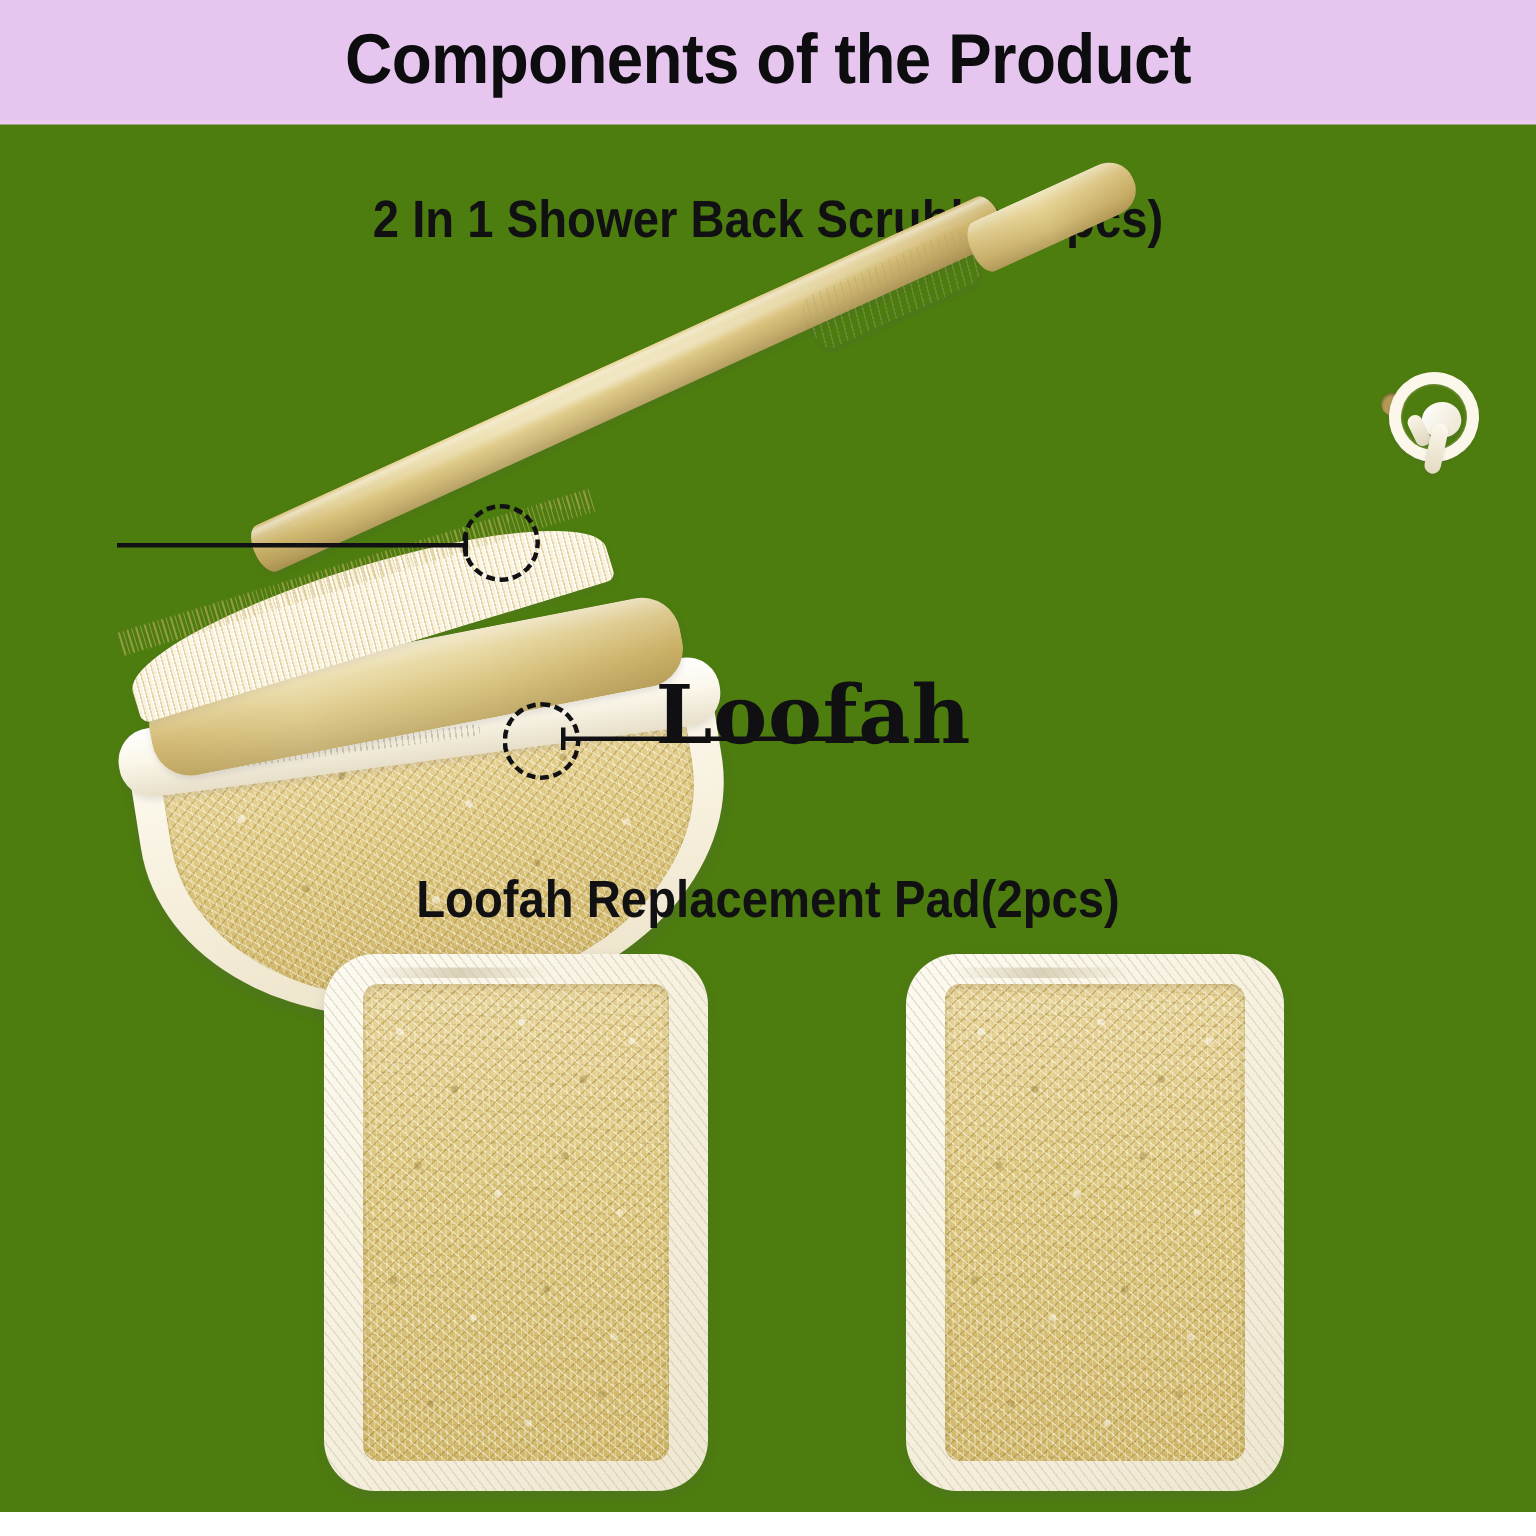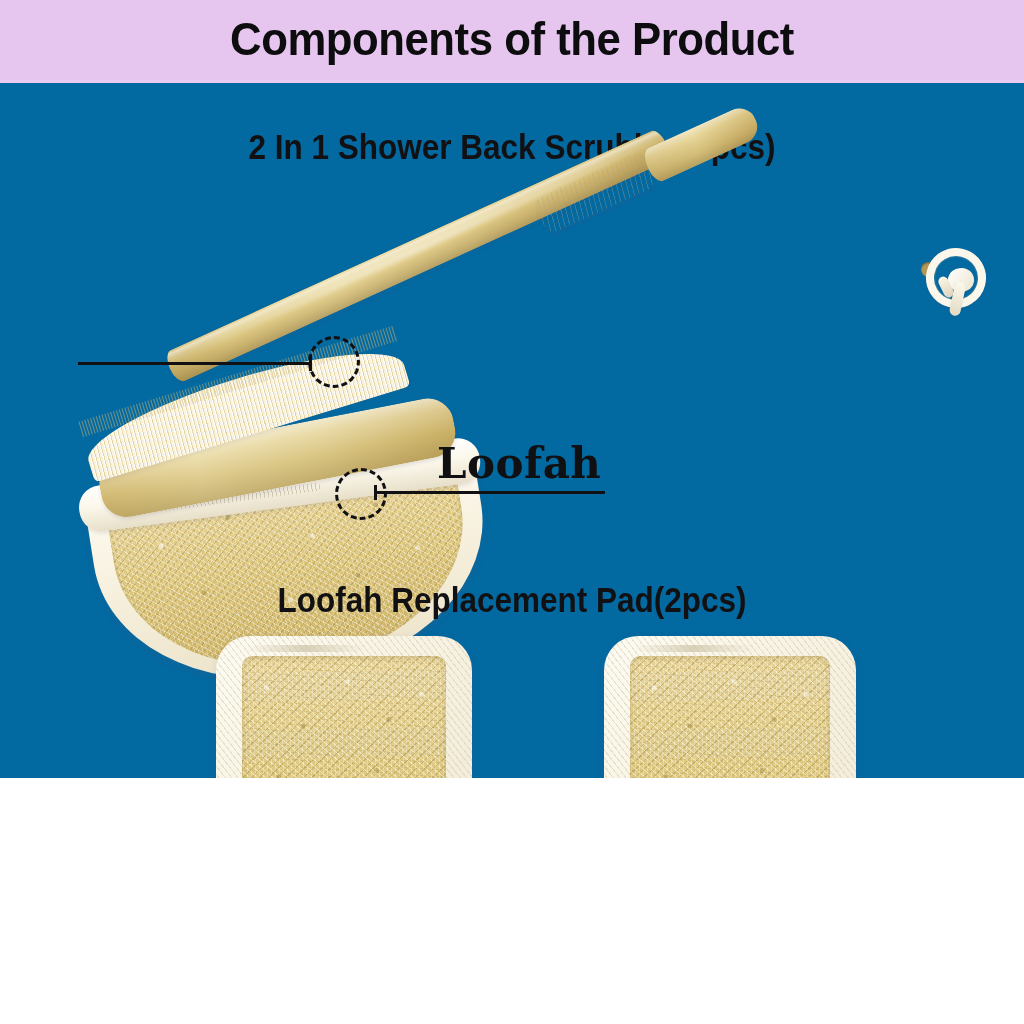--- a/index.html
+++ b/index.html
@@ -4,23 +4,23 @@
 <title>Components of the Product</title>
 <style>
   html, body {
     margin: 0;
     padding: 0;
     background: #ffffff;
   }
   #page {
     position: relative;
     width: 1024px;
-    height: 778px;
+    height: 1008px;
     overflow: hidden;
-    background: #0369a1;
+    background: #4d7c0f;
     font-family: "Liberation Sans", sans-serif;
   }
 
   
   .header-band {
     position: absolute;
     left: 0;
     top: 0;
     width: 1024px;
     height: 80px;
@@ -385,22 +385,22 @@
   }
   .label-bristles {
     left: 76px;
     top: 316px;
     font-size: 40px;
     line-height: 46px;
     letter-spacing: 0.5px;
   }
   .label-loofah {
     left: 437px;
-    top: 440px;
-    font-size: 42px;
+    top: 452px;
+    font-size: 54px;
     line-height: 48px;
     letter-spacing: 0.5px;
   }
 
   .leader-line {
     position: absolute;
     height: 3px;
     background: #111114;
   }
   .leader-bristles {

